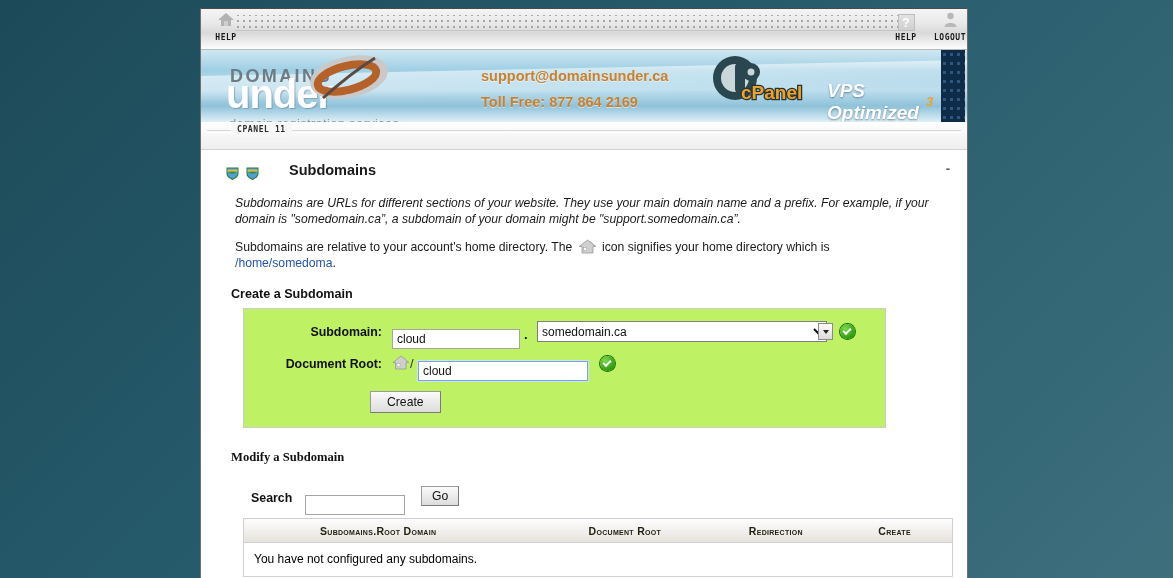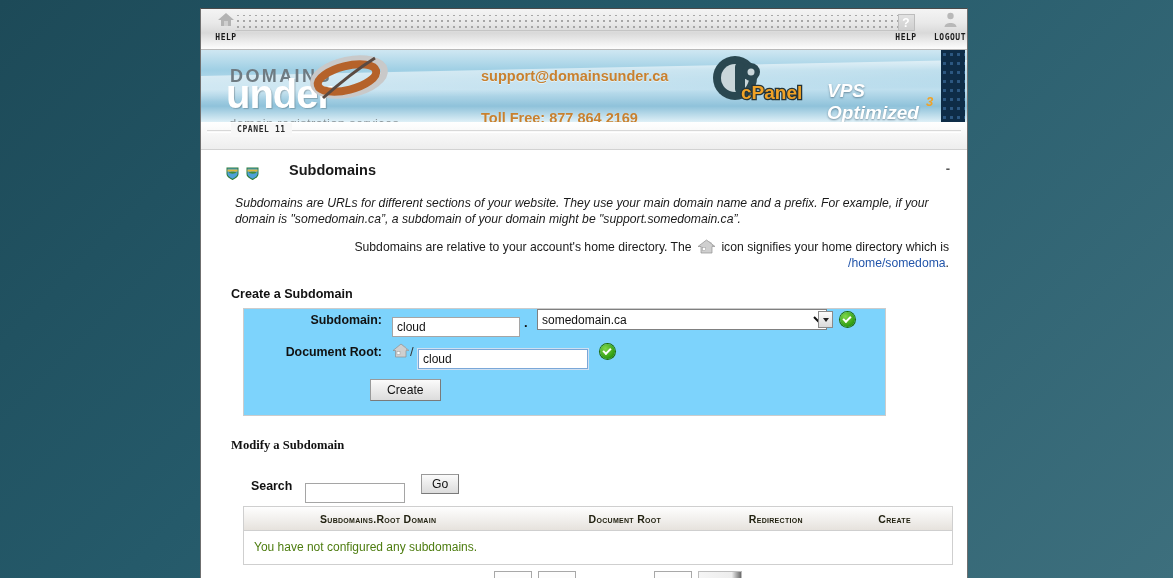--- a/index.html
+++ b/index.html
@@ -97,21 +97,21 @@
   .swoosh {
     position:absolute; left:88px; top:2px; width:130px; height:58px;
     pointer-events:none;
   }
   .support-line {
     position:absolute; left:280px; top:18px;
     font-size:14.5px; font-weight:bold; color:#c8812f;
     text-shadow: 0 1px 0 rgba(255,255,255,.5);
   }
   .toll-line {
-    position:absolute; left:280px; top:60px;
+    position:absolute; left:280px; top:44px;
     font-size:14.5px; font-weight:bold; color:#c8812f;
     text-shadow: 0 1px 0 rgba(255,255,255,.5);
   }
   .cplogo { position:absolute; left:500px; top:2px; width:238px; height:60px; }
   .cp-mark {
     position:absolute; left:6px; top:2px; width:62px; height:50px;
   }
   .cp-word {
     position:absolute; left:40px; top:30px;
     font-size:19px; font-weight:bold; color:#f0a227;
@@ -167,37 +167,37 @@
     position:absolute; right:-6px; top:4px;
     width:14px; height:14px; text-align:center; line-height:10px;
     font-size:13px; font-weight:bold; color:#555; cursor:pointer;
   }
 
   .desc {
     margin: 8px 0 0 16px;
     font-size: 12.2px; color:#1a1a1a; line-height:15.5px;
   }
   .desc.italic { font-style: italic; }
-  .desc.second { margin-top: 12px; text-align: right; }
+  .desc.second { margin-top: 12px; }
   .homelink { color:#2255aa; text-decoration:none; }
   .inline-home {
     display:inline-block; width:19px; height:16px; vertical-align:-4px; margin:0 2px;
   }
 
   .section-title {
     margin: 16px 0 0 12px;
     font-size:12.6px; font-weight:bold; color:#111;
   }
 
   .formbox {
     margin: 7px 0 0 24px;
     width: 643px;
-    background: #7dd3fc;
+    background: #bef264;
     border: 1px solid #cccccc;
-    padding: 0 0 14px 0;
+    padding: 12px 0 14px 0;
   }
   .frow { position:relative; height:26px; margin-left: 8px; }
   .flabel {
     position:absolute; top:4px; font-size:12.4px; font-weight:bold; color:#111;
     text-align:right; width:130px;
   }
   .txt {
     font-family:"Liberation Sans", sans-serif;
     font-size:12px; color:#111;
     border:1px solid #a5a5a5; background:#fff;
@@ -276,21 +276,21 @@
     font-variant: small-caps;
     letter-spacing:.3px;
     padding: 6px 4px 5px 4px;
     text-align:left;
   }
   table.subtable th.c1 { padding-left:76px; }
   table.subtable th.c2 { padding-left:24px; }
   table.subtable th.c3 { padding-left:20px; }
   table.subtable th.c4 { padding-left:22px; }
   table.subtable td.empty {
-    font-size:12px; color:#4d7c0f;
+    font-size:12px; color:#000000;
     padding: 9px 0 10px 10px;
   }
 
   .bottom-btns { position:relative; margin: 6px 0 0 24px; height:14px; }
   .gbtn {
     position:absolute; top:0; height:14px;
     border:1px solid #a8a8a8; border-bottom:none;
     background:#fdfdfd;
   }
   #bb1 { left: 251px; width: 38px; }

